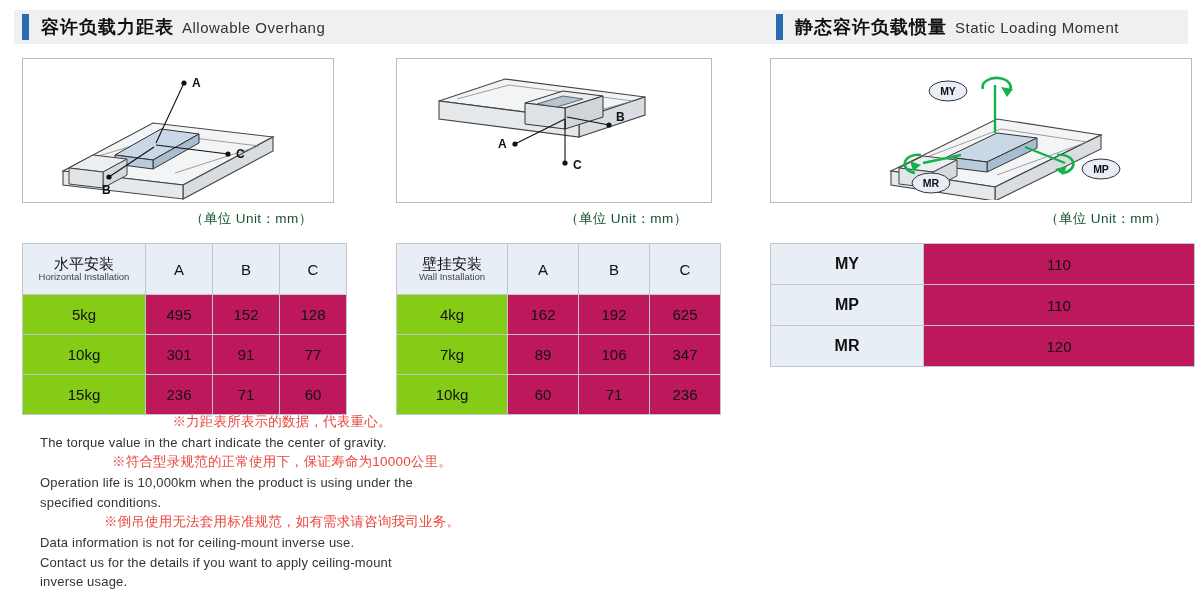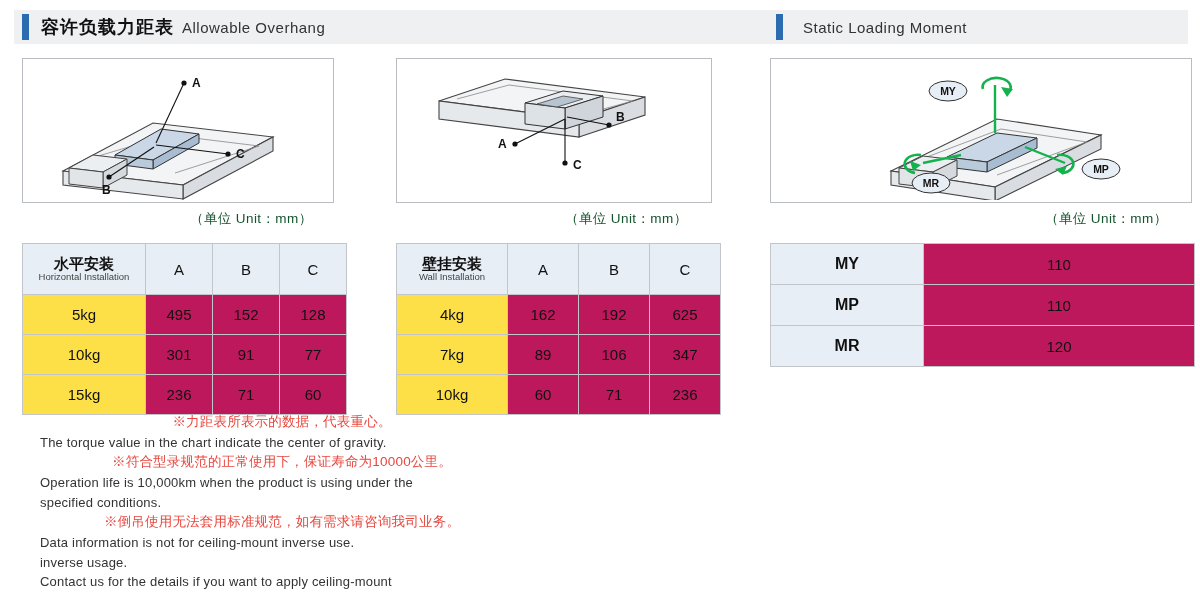--- a/index.html
+++ b/index.html
@@ -51,23 +51,23 @@
   
   table{border-collapse:collapse;position:absolute;}
   table td{
     border:1px solid #c2c6ca;
     text-align:center;
     font-size:15px;
     color:#111;
     height:37px;
     background:#be185d;
   }
-  .hdr-cn{font-size:15px;font-weight:bold;line-height:1.1;}
+  .hdr-cn{font-size:15px;font-weight:normal;line-height:1.1;}
   .hdr-en{font-size:9.5px;color:#444;line-height:1.1;}
-  .lbl-cell{background:#fde047;font-size:15px;}
+  .lbl-cell{background:#84cc16;font-size:15px;}
   .hdr-cell{background:#e8eef5;}
 
   #tbl1{left:22px;top:243px;}
   #tbl1 td.c0{width:120px;}
   #tbl1 td.c1,#tbl1 td.c2,#tbl1 td.c3{width:64px;}
   #tbl1 tr.head td{height:48px;}
 
   #tbl2{left:396px;top:243px;}
   #tbl2 td.c0{width:108px;}
   #tbl2 td.c1,#tbl2 td.c2,#tbl2 td.c3{width:68px;}
@@ -93,20 +93,21 @@
 <div class="page">
 
   <div class="sec-head" id="head-left">
     <div class="bar"></div>
     <span class="cn">容许负载力距表</span>
     <span class="en">Allowable Overhang</span>
   </div>
 
   <div class="sec-head" id="head-right">
     <div class="bar"></div>
+    <span class="cn">静态容许负载惯量</span>
     <span class="en">Static Loading Moment</span>
   </div>
 
   <div class="figbox" id="fig1">
     <svg width="308" height="141" viewBox="0 0 308 141">
 
       <polygon points="40,112 130,64 250,78 160,126" fill="#f2f4f6" stroke="#444" stroke-width="1.1"></polygon>
       <polygon points="250,78 250,92 160,140 160,126" fill="#d9dde1" stroke="#444" stroke-width="1.1"></polygon>
       <polygon points="40,112 40,126 160,140 160,126" fill="#e6e9ec" stroke="#444" stroke-width="1.1"></polygon>
 
@@ -286,17 +287,17 @@
   </table>
 
   <div class="notes">
     <div class="note-cn">※力距表所表示的数据，代表重心。</div>
     <div class="note-en">The torque value in the chart indicate the center of gravity.</div>
     <div class="note-cn">※符合型录规范的正常使用下，保证寿命为10000公里。</div>
     <div class="note-en">Operation life is 10,000km when the product is using under the</div>
     <div class="note-en ind">specified conditions.</div>
     <div class="note-cn">※倒吊使用无法套用标准规范，如有需求请咨询我司业务。</div>
     <div class="note-en">Data information is not for ceiling-mount inverse use.</div>
+    <div class="note-en">Contact us for the details if you want to apply ceiling-mount</div>
     <div class="note-en ind">inverse usage.</div>
-    <div class="note-en">Contact us for the details if you want to apply ceiling-mount</div>
   </div>
 
 </div>
 
 </body></html>

